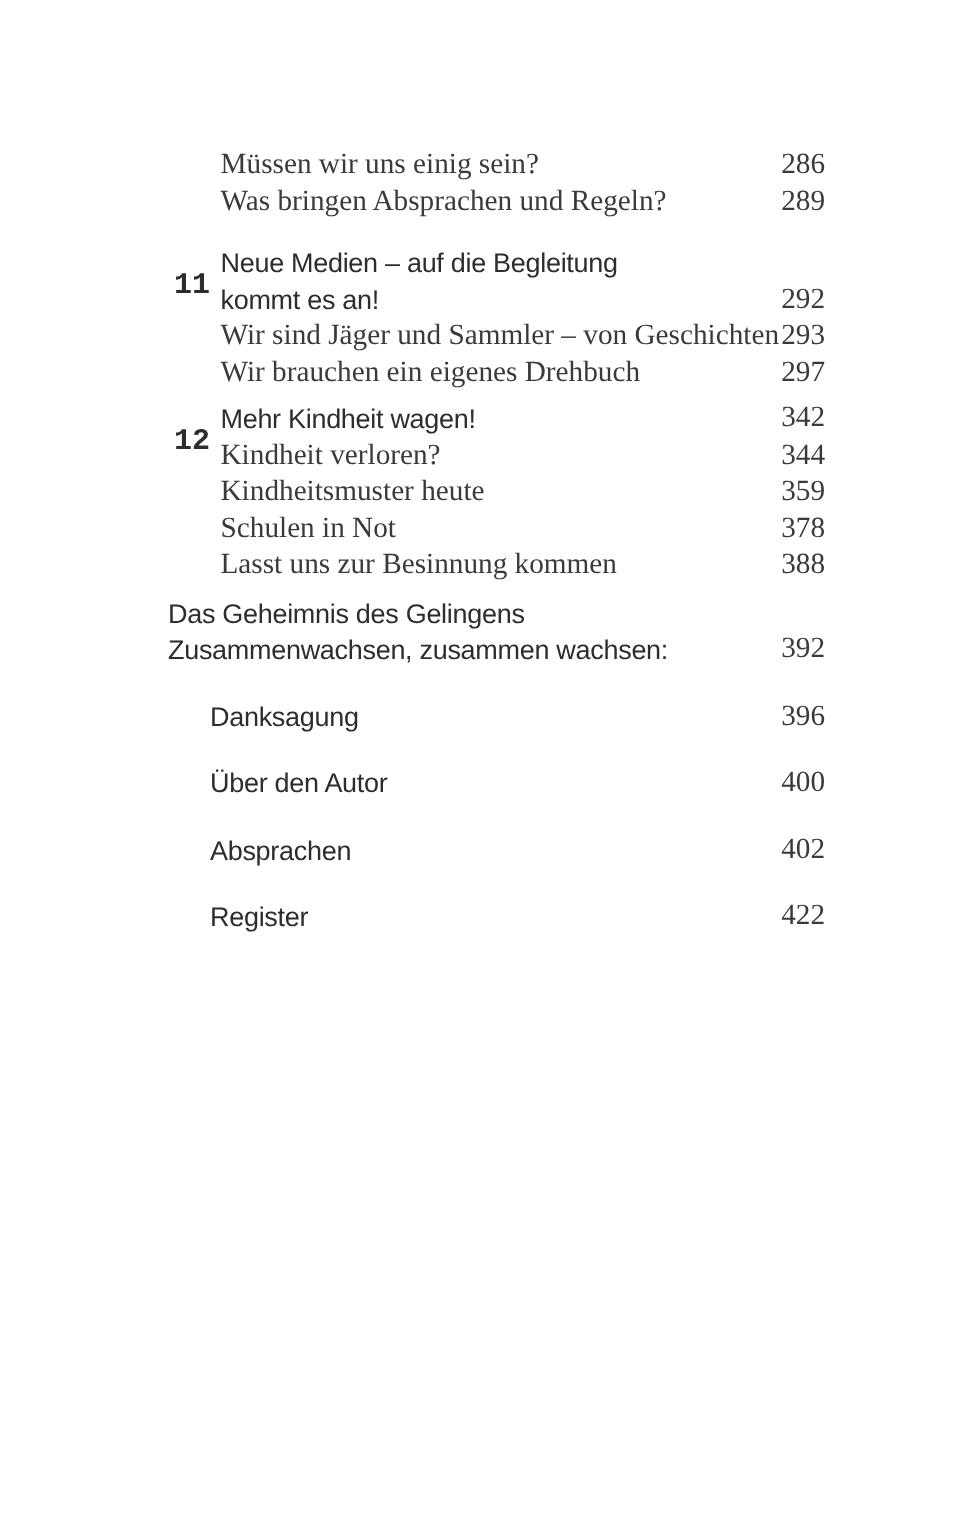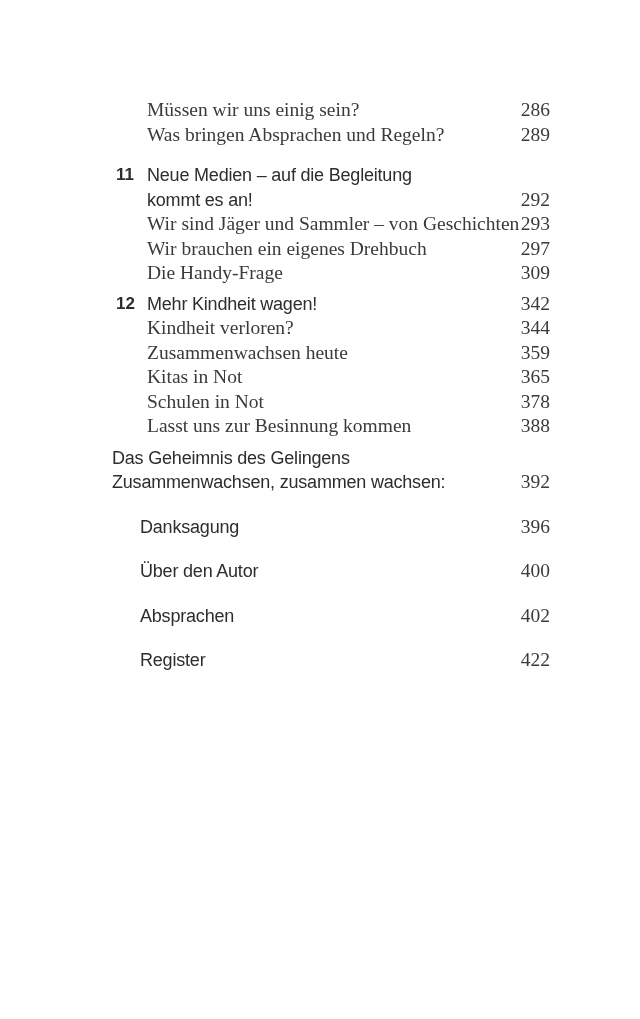--- a/index.html
+++ b/index.html
@@ -46,24 +46,24 @@
   .toc-row.back .toc-line {
     font-family: "Liberation Sans", sans-serif;
     font-weight: normal;
     font-size: 18px;
     letter-spacing: -0.2px;
     color: var(--ink-sans, #2d2d2d);
   }
   .chapter-num {
     position: absolute;
     left: 4px;
-    top: 0;
-    font-family: Liberation Sans, sans-serif;
+    top: 16px;
+    font-family: Liberation Mono, monospace;
     font-weight: bold;
-    font-size: 17px;
+    font-size: 20px;
     line-height: 24.5px;
     color: var(--ink-sans, #2d2d2d);
   }
   .toc-page {
     flex: 0 0 auto;
     font-family: "Liberation Serif", serif;
     font-size: 19.5px;
     line-height: 24.5px;
     color: var(--ink-serif, #3a3a3a);
     text-align: left;
@@ -103,52 +103,40 @@
             <div class="toc-line">Wir sind Jäger und Sammler – von Geschichten</div>
           </div>
           <div class="toc-page">293</div>
         </div>
         <div class="toc-row sub">
           <div class="toc-label">
             <div class="toc-line">Wir brauchen ein eigenes Drehbuch</div>
           </div>
           <div class="toc-page">297</div>
         </div>
-        <div class="toc-row sub">
-          <div class="toc-label">
-            <div class="toc-line">Die Handy-Frage</div>
-          </div>
-          <div class="toc-page">309</div>
-        </div>
       </div>
       <div class="toc-group">
         <div class="toc-row chapter">
           <div class="chapter-num">12</div>
           <div class="toc-label">
             <div class="toc-line">Mehr Kindheit wagen!</div>
           </div>
           <div class="toc-page">342</div>
         </div>
         <div class="toc-row sub">
           <div class="toc-label">
             <div class="toc-line">Kindheit verloren?</div>
           </div>
           <div class="toc-page">344</div>
         </div>
         <div class="toc-row sub">
           <div class="toc-label">
-            <div class="toc-line">Zusammenwachsen heute</div>
+            <div class="toc-line">Kindheitsmuster heute</div>
           </div>
           <div class="toc-page">359</div>
-        </div>
-        <div class="toc-row sub">
-          <div class="toc-label">
-            <div class="toc-line">Kitas in Not</div>
-          </div>
-          <div class="toc-page">365</div>
         </div>
         <div class="toc-row sub">
           <div class="toc-label">
             <div class="toc-line">Schulen in Not</div>
           </div>
           <div class="toc-page">378</div>
         </div>
         <div class="toc-row sub">
           <div class="toc-label">
             <div class="toc-line">Lasst uns zur Besinnung kommen</div>

